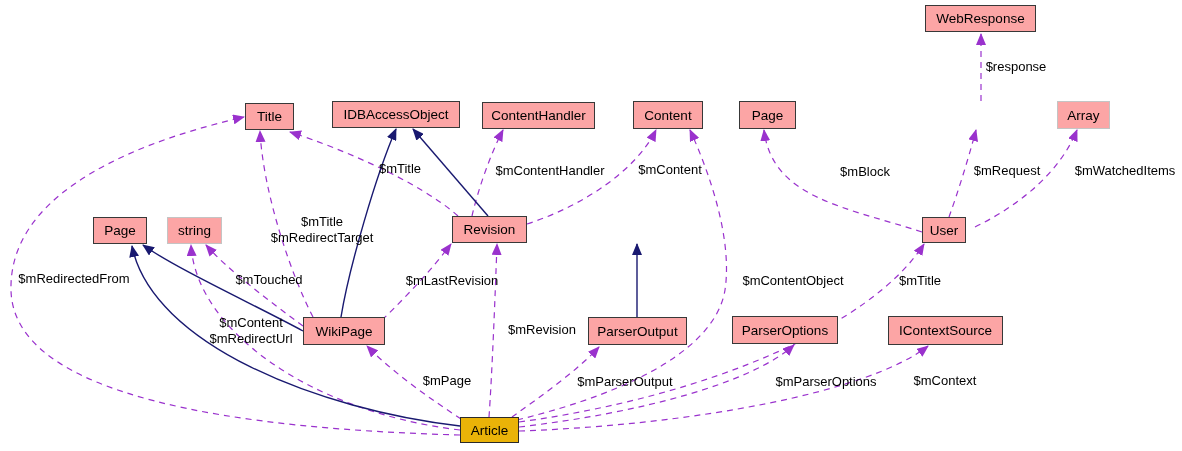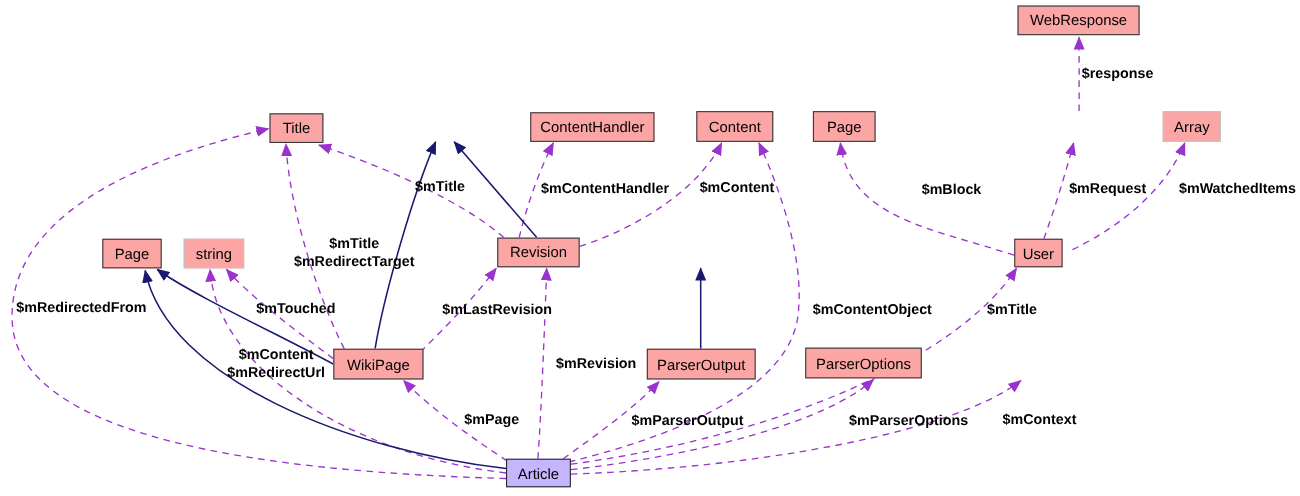--- a/index.html
+++ b/index.html
@@ -3,23 +3,23 @@
 <meta charset="utf-8">
 <style>
   html,body{margin:0;padding:0;background:#fff;}
   .canvas{position:relative;width:1182px;height:451px;background:#ffffff;
           font-family:"Liberation Sans",sans-serif;overflow:hidden;}
   .canvas svg{position:absolute;left:0;top:0;}
   .node{position:absolute;display:flex;align-items:center;justify-content:center;
         box-sizing:border-box;background:#fca5a5;border:1.5px solid #383838;
         font-size:13.5px;color:#000;white-space:nowrap;cursor:pointer;}
   .node.muted{border-color:#c4c4c4;}
-  .node.focus{background:#c4b5fd;border-color:#2a2a2a;text-align:center;}
+  .node.focus{background:#eab308;border-color:#2a2a2a;text-align:center;}
   .elabel{position:absolute;transform:translate(-50%,-50%);font-size:13px;color:#000;
-          white-space:nowrap;text-align:center;line-height:15.5px;font-weight:bold;}
+          white-space:nowrap;text-align:center;line-height:15.5px;}
 </style>
 </head>
 <body>
 
 <div class="canvas">
 
   <svg width="1182" height="451" viewBox="0 0 1182 451">
     <defs>
       <marker id="ah-dep" markerWidth="12" markerHeight="10" refX="11" refY="5" orient="auto" markerUnits="userSpaceOnUse">
         <path d="M0,0 L12,5 L0,10 z" fill="#9a32cd"></path>
@@ -55,31 +55,33 @@
       <path d="M488,216 L413,129" marker-end="url(#ah-inh)"></path>
       <path d="M341,317 C349,268 376,175 396,129" marker-end="url(#ah-inh)"></path>
       <path d="M303,331 C255,305 175,268 143,245" marker-end="url(#ah-inh)"></path>
       <path d="M460,426 C320,410 152,345 132,246" marker-end="url(#ah-inh)"></path>
       <path d="M637,317 L637,244" marker-end="url(#ah-inh)"></path>
     </g>
   </svg>
 
   <div class="node" style="left:925px;top:5px;width:111px;height:27px">WebResponse</div>
   <div class="node" style="left:245px;top:103px;width:49px;height:27px">Title</div>
+  <div class="node" style="left:332px;top:101px;width:128px;height:27px">IDBAccessObject</div>
   <div class="node" style="left:482px;top:102px;width:113px;height:27px">ContentHandler</div>
   <div class="node" style="left:633px;top:101px;width:70px;height:28px">Content</div>
   <div class="node" style="left:739px;top:101px;width:57px;height:28px">Page</div>
   <div class="node muted" style="left:1057px;top:101px;width:53px;height:28px">Array</div>
   <div class="node" style="left:93px;top:217px;width:54px;height:27px">Page</div>
   <div class="node muted" style="left:167px;top:217px;width:55px;height:27px">string</div>
   <div class="node" style="left:452px;top:216px;width:75px;height:27px">Revision</div>
   <div class="node" style="left:922px;top:217px;width:44px;height:26px">User</div>
   <div class="node" style="left:303px;top:317px;width:82px;height:28px">WikiPage</div>
   <div class="node" style="left:588px;top:317px;width:99px;height:28px">ParserOutput</div>
   <div class="node" style="left:732px;top:316px;width:106px;height:28px">ParserOptions</div>
+  <div class="node" style="left:888px;top:316px;width:115px;height:29px">IContextSource</div>
   <div class="node focus" style="left:460px;top:417px;width:59px;height:26px">Article</div>
 
   <div class="elabel" style="left:1016px;top:67px">$response</div>
   <div class="elabel" style="left:400px;top:169px">$mTitle</div>
   <div class="elabel" style="left:550px;top:171px">$mContentHandler</div>
   <div class="elabel" style="left:670px;top:170px">$mContent</div>
   <div class="elabel" style="left:865px;top:172px">
     <span>$mBlock</span><br>
   </div>
   <div class="elabel" style="left:1007px;top:171px">$mRequest</div>

